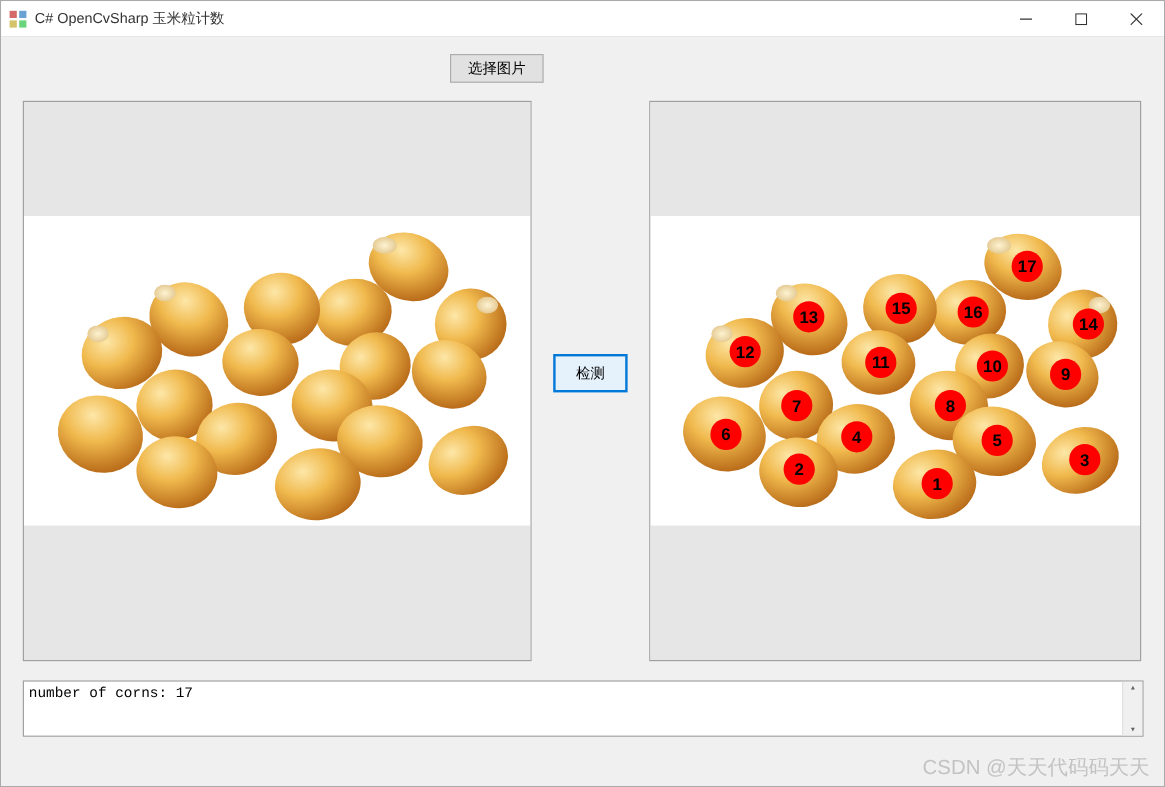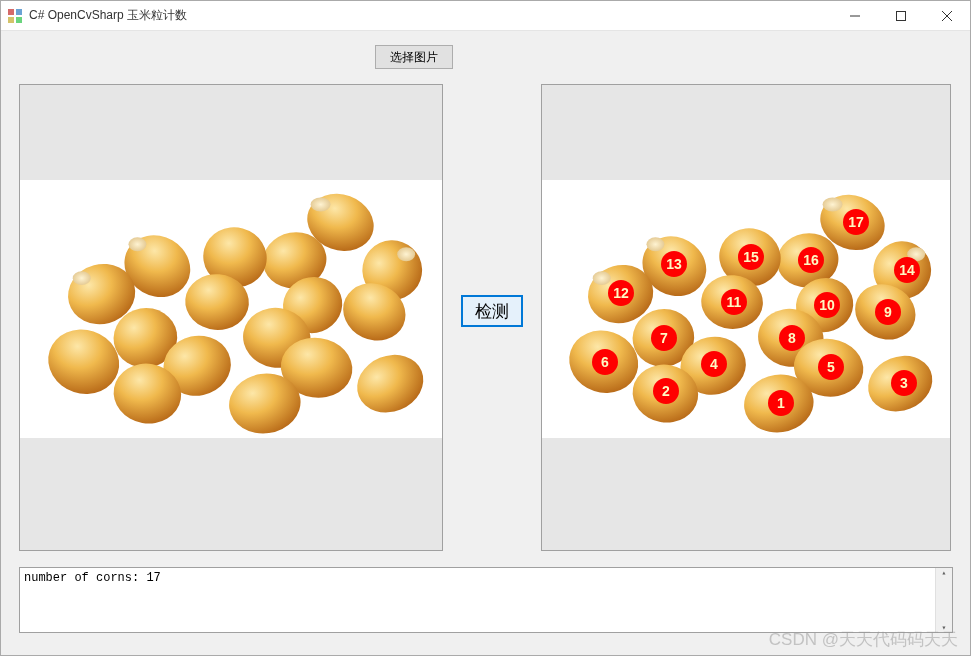--- a/index.html
+++ b/index.html
@@ -81,21 +81,21 @@
     }
 
     .detect-btn {
       position: absolute;
       left: 460px;
       top: 264px;
       width: 62px;
       height: 32px;
       background: #e5f1fb;
       border: 2px solid #0078d7;
-      font-size: 17px;
+      font-size: 12px;
       cursor: default;
       display: flex;
       align-items: center;
       justify-content: center;
     }
 
     .panel {
       position: absolute;
       background: #ffffff;
       border: 1px solid #a0a0a0;
@@ -131,40 +131,40 @@
       background: #e6e6e6;
     }
     .gray-top { top: 0; height: 95px; }
     .gray-bottom { top: 353px; bottom: 0; height: auto; }
 
     .output-box {
       position: absolute;
       left: 18px;
       top: 536px;
       width: 934px;
-      height: 66px;
+      height: 47px;
       background: #ffffff;
       border: 1px solid #a0a0a0;
       padding: 3px 4px;
       font-family: "SimSun", "Courier New", monospace;
       font-size: 12px;
       color: #000;
       overflow-y: scroll;
     }
 
     .marker {
       position: absolute;
       width: 26px;
       height: 26px;
       border-radius: 50%;
       background: #ff0000;
       display: flex;
       align-items: center;
       justify-content: center;
-      color: #fef9c3;
+      color: #000000;
       font-weight: bold;
       font-size: 14px;
       font-family: Arial, sans-serif;
       transform: translate(-50%, -50%);
     }
 
     .watermark {
       position: absolute;
       right: 12px;
       bottom: 4px;

